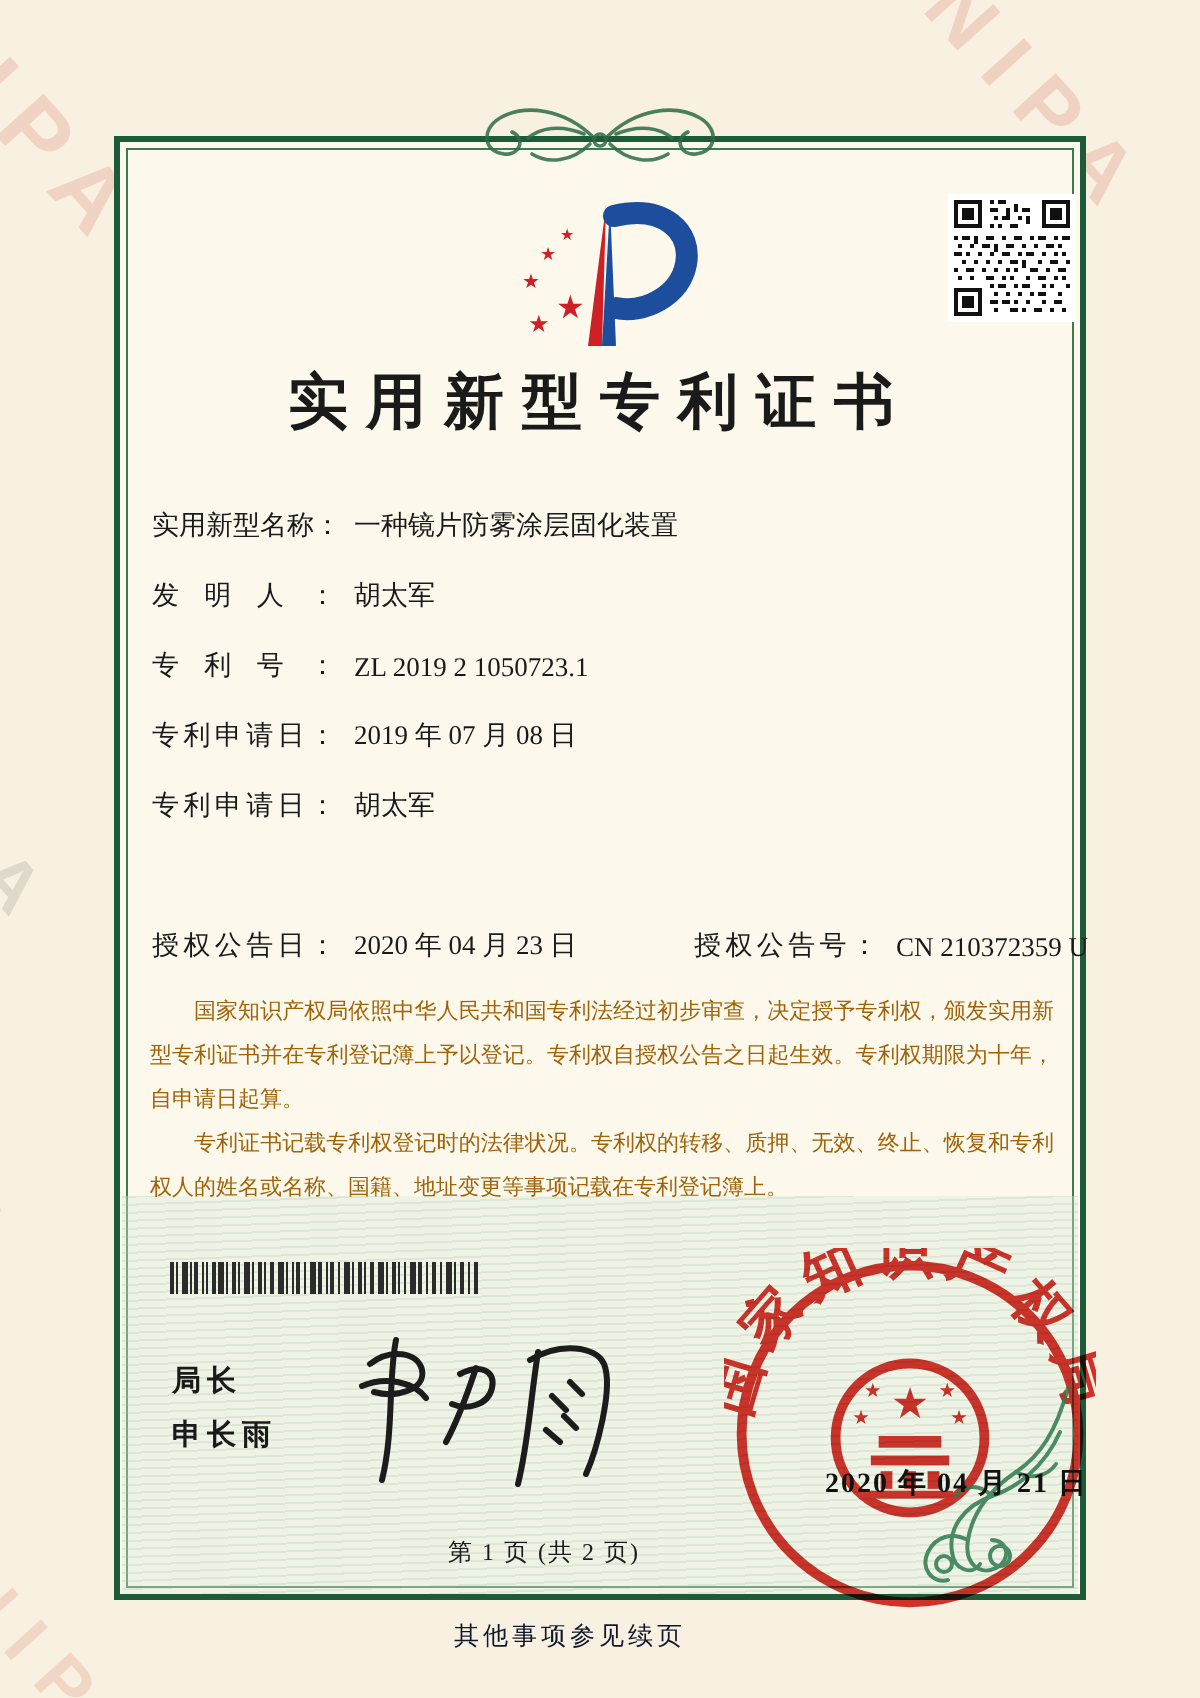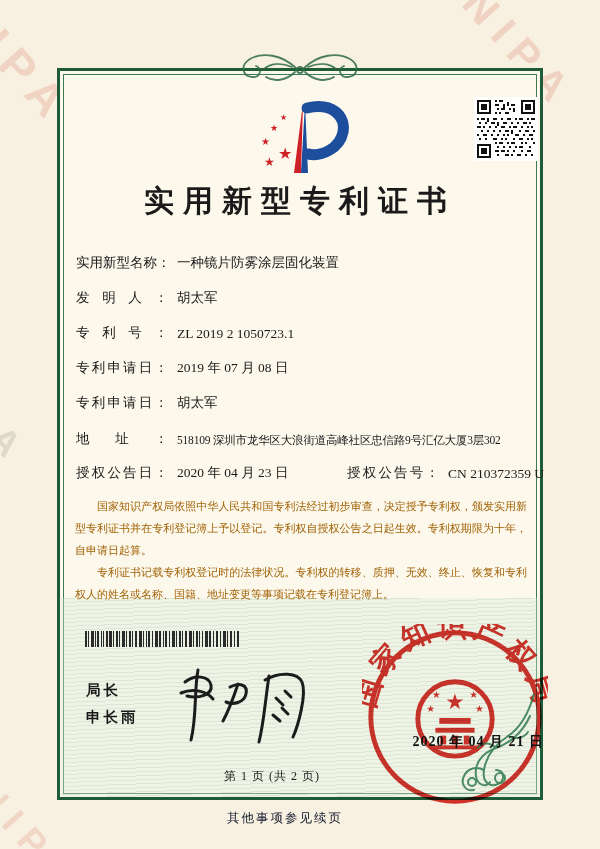--- a/index.html
+++ b/index.html
@@ -150,23 +150,20 @@
     <span class="flabel">发明人：</span><span class="fvalue">胡太军</span>
   </div>
   <div class="frow r3">
     <span class="flabel">专利号：</span><span class="fvalue">ZL 2019 2 1050723.1</span>
   </div>
   <div class="frow r4">
     <span class="flabel">专利申请日：</span><span class="fvalue">2019 年 07 月 08 日</span>
   </div>
   <div class="frow r5">
     <span class="flabel">专利申请日：</span><span class="fvalue">胡太军</span>
-  </div>
-  <div class="frow r6">
-    <span class="flabel">地址：</span><span class="fvalue-addr">518109 深圳市龙华区大浪街道高峰社区忠信路9号汇亿大厦3层302</span>
   </div>
   <div class="frow r7">
     <span class="flabel">授权公告日：</span><span class="fvalue">2020 年 04 月 23 日</span>
     <span class="col2">
       <span class="flabel">授权公告号：</span><span class="fvalue">CN 210372359 U</span>
     </span>
   </div>
 
   <div class="body-text">
     <p>国家知识产权局依照中华人民共和国专利法经过初步审查，决定授予专利权，颁发实用新型专利证书并在专利登记簿上予以登记。专利权自授权公告之日起生效。专利权期限为十年，自申请日起算。</p>

